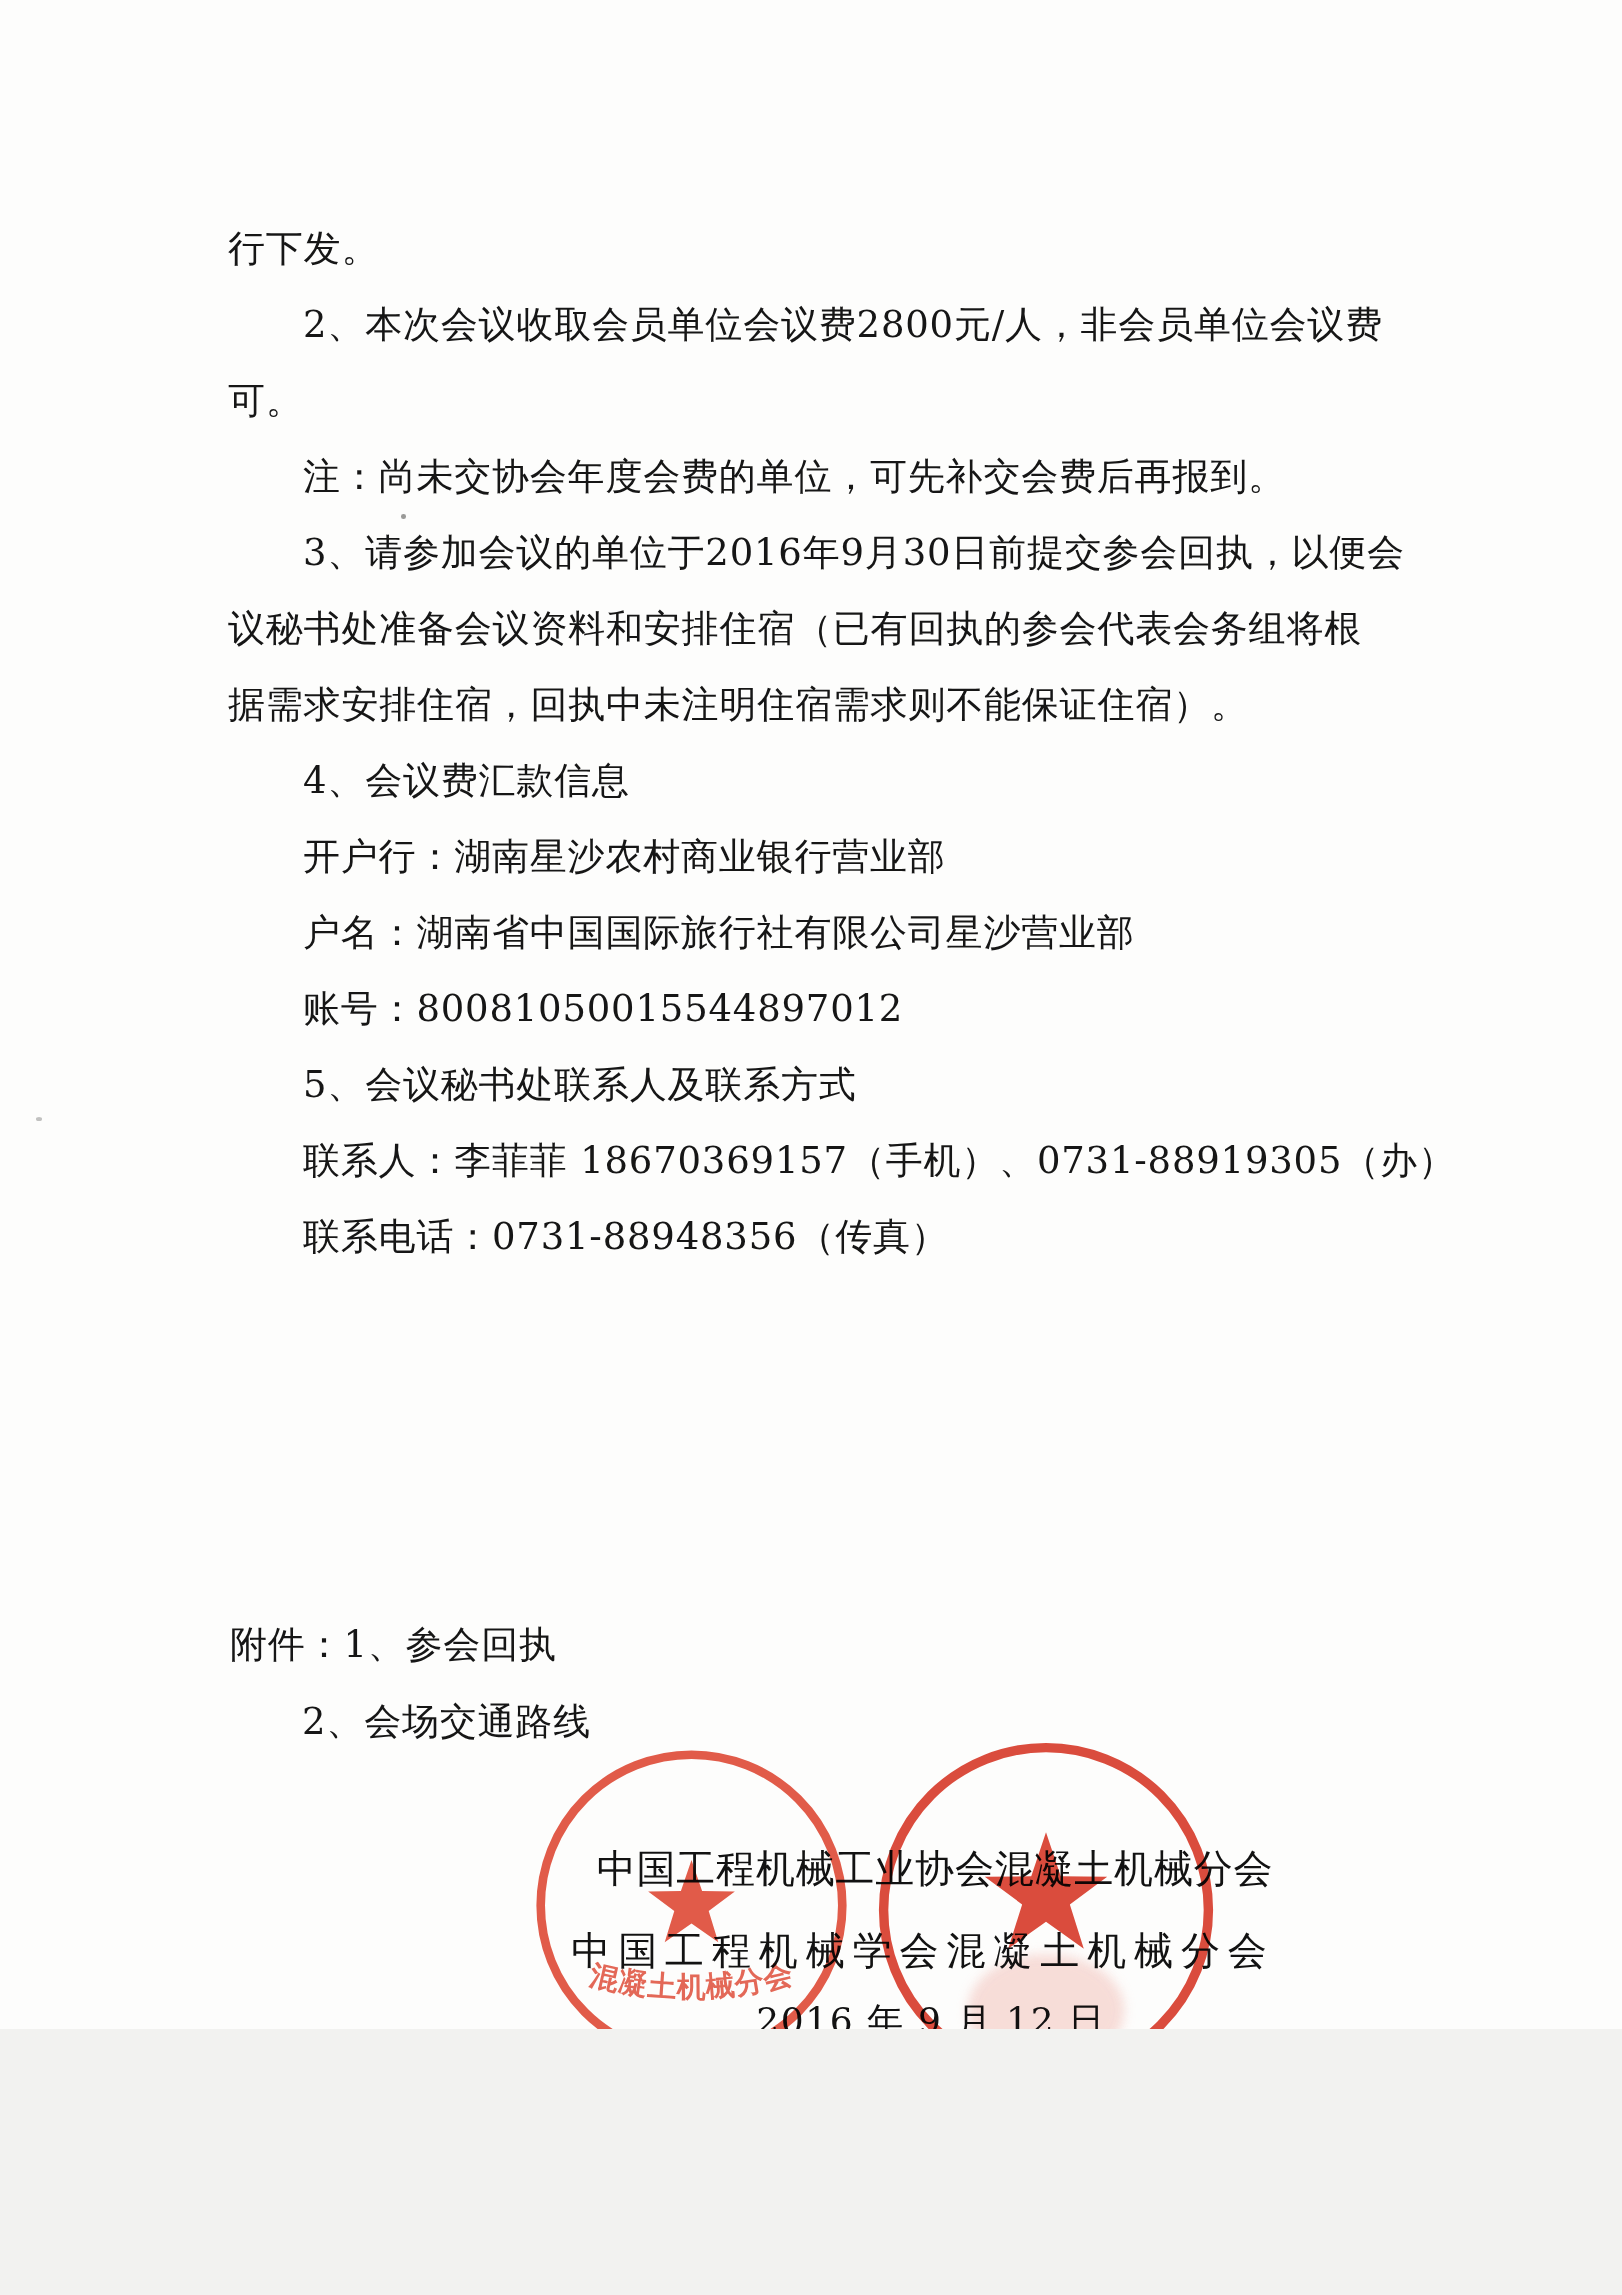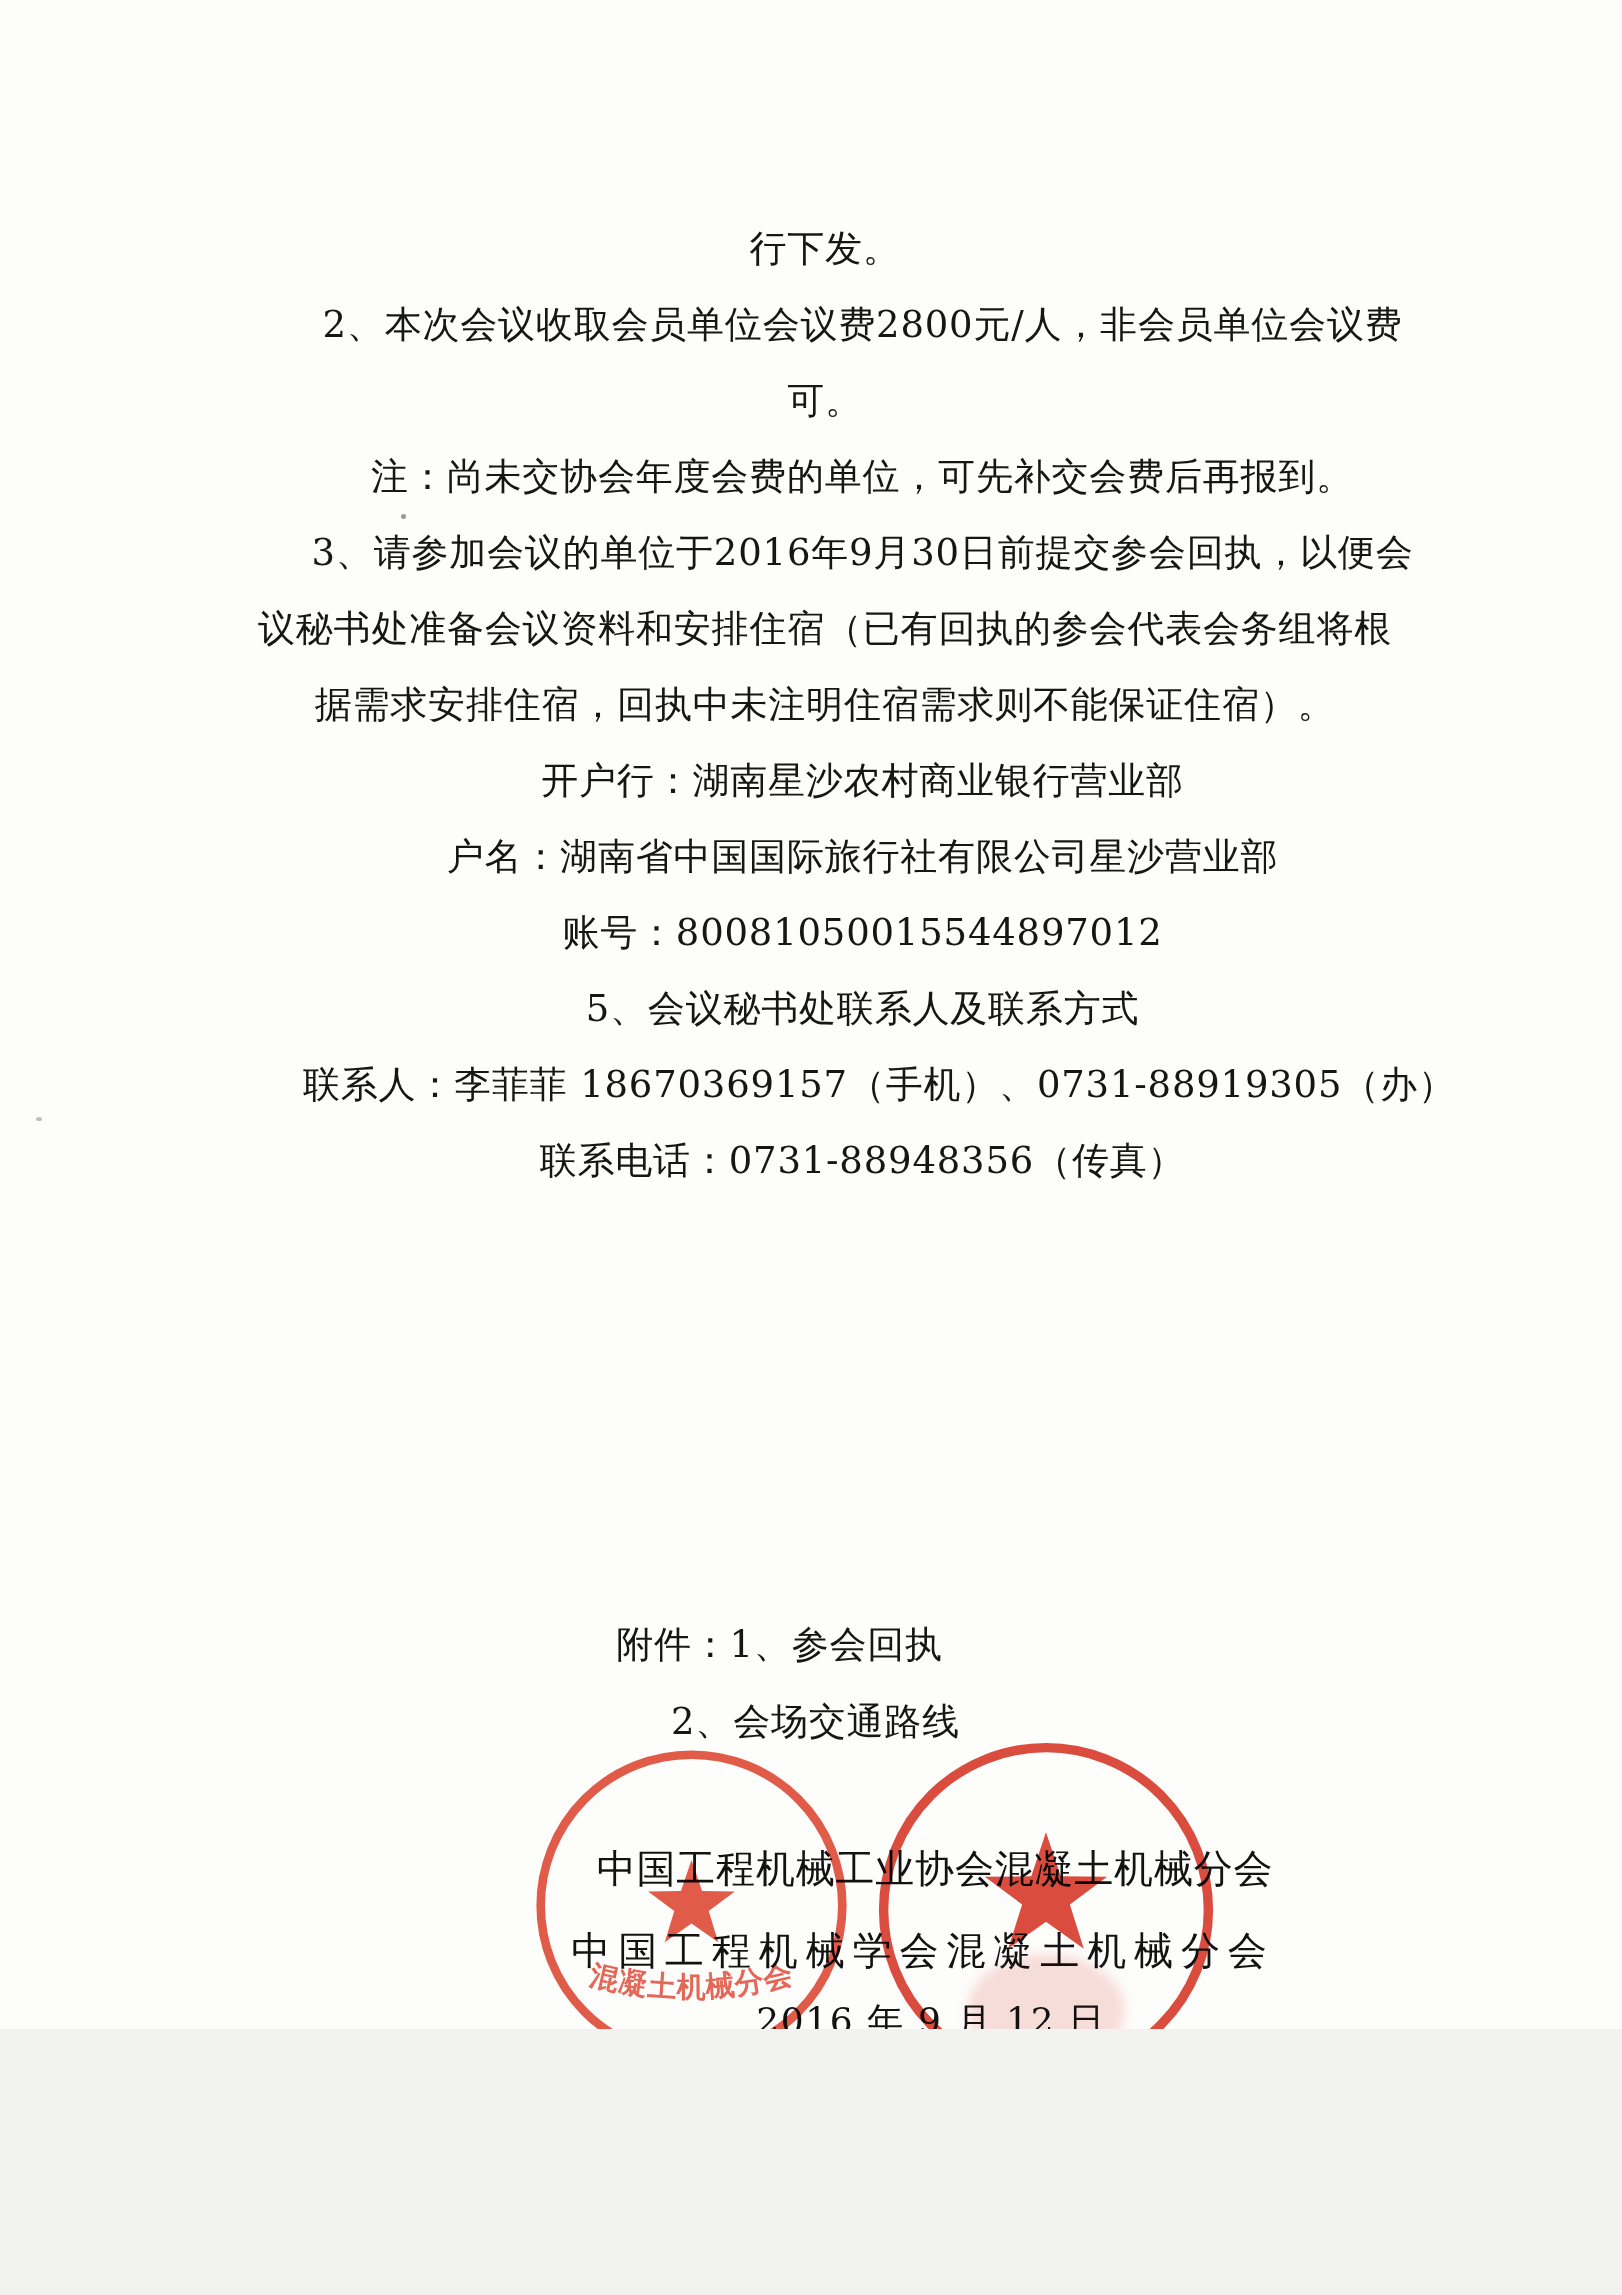--- a/index.html
+++ b/index.html
@@ -3,21 +3,21 @@
 <meta charset="utf-8">
 <style>
   html,body{margin:0;padding:0;}
   body{
     width:1622px;height:2295px;
     background:#f2f2f0;
     font-family:"DejaVu Serif","Liberation Serif",serif;
   }
   .page{
     position:relative;width:1622px;height:2029px;
-    background:#fdfdfc;overflow:hidden;color:#151515;text-align:center;
+    background:#fdfdfc;overflow:hidden;color:#151515;
   }
   
   .bodytext{
     position:absolute;left:228px;top:211px;width:1194px;
     font-size:37px;line-height:76px;color:#161616;
     letter-spacing:0.8px;white-space:nowrap;
   }
   .line{margin:0;}
   .ind{padding-left:75px;}
   .attach{
@@ -52,20 +52,21 @@
 <div class="page">
 
   <div class="bodytext">
     <p class="line">行下发。</p>
     <p class="line ind">2、本次会议收取会员单位会议费2800元/人，非会员单位会议费</p>
     <p class="line">可。</p>
     <p class="line ind">注：尚未交协会年度会费的单位，可先补交会费后再报到。</p>
     <p class="line ind">3、请参加会议的单位于2016年9月30日前提交参会回执，以便会</p>
     <p class="line">议秘书处准备会议资料和安排住宿（已有回执的参会代表会务组将根</p>
     <p class="line">据需求安排住宿，回执中未注明住宿需求则不能保证住宿）。</p>
+    <p class="line ind">4、会议费汇款信息</p>
     <p class="line ind">开户行：湖南星沙农村商业银行营业部</p>
     <p class="line ind">户名：湖南省中国国际旅行社有限公司星沙营业部</p>
     <p class="line ind">账号：80081050015544897012</p>
     <p class="line ind">5、会议秘书处联系人及联系方式</p>
     <p class="line ind">联系人：李菲菲 18670369157（手机）、0731-88919305（办）</p>
     <p class="line ind">联系电话：0731-88948356（传真）</p>
   </div>
 
   <div class="attach">
     <p class="line">附件：1、参会回执</p>

